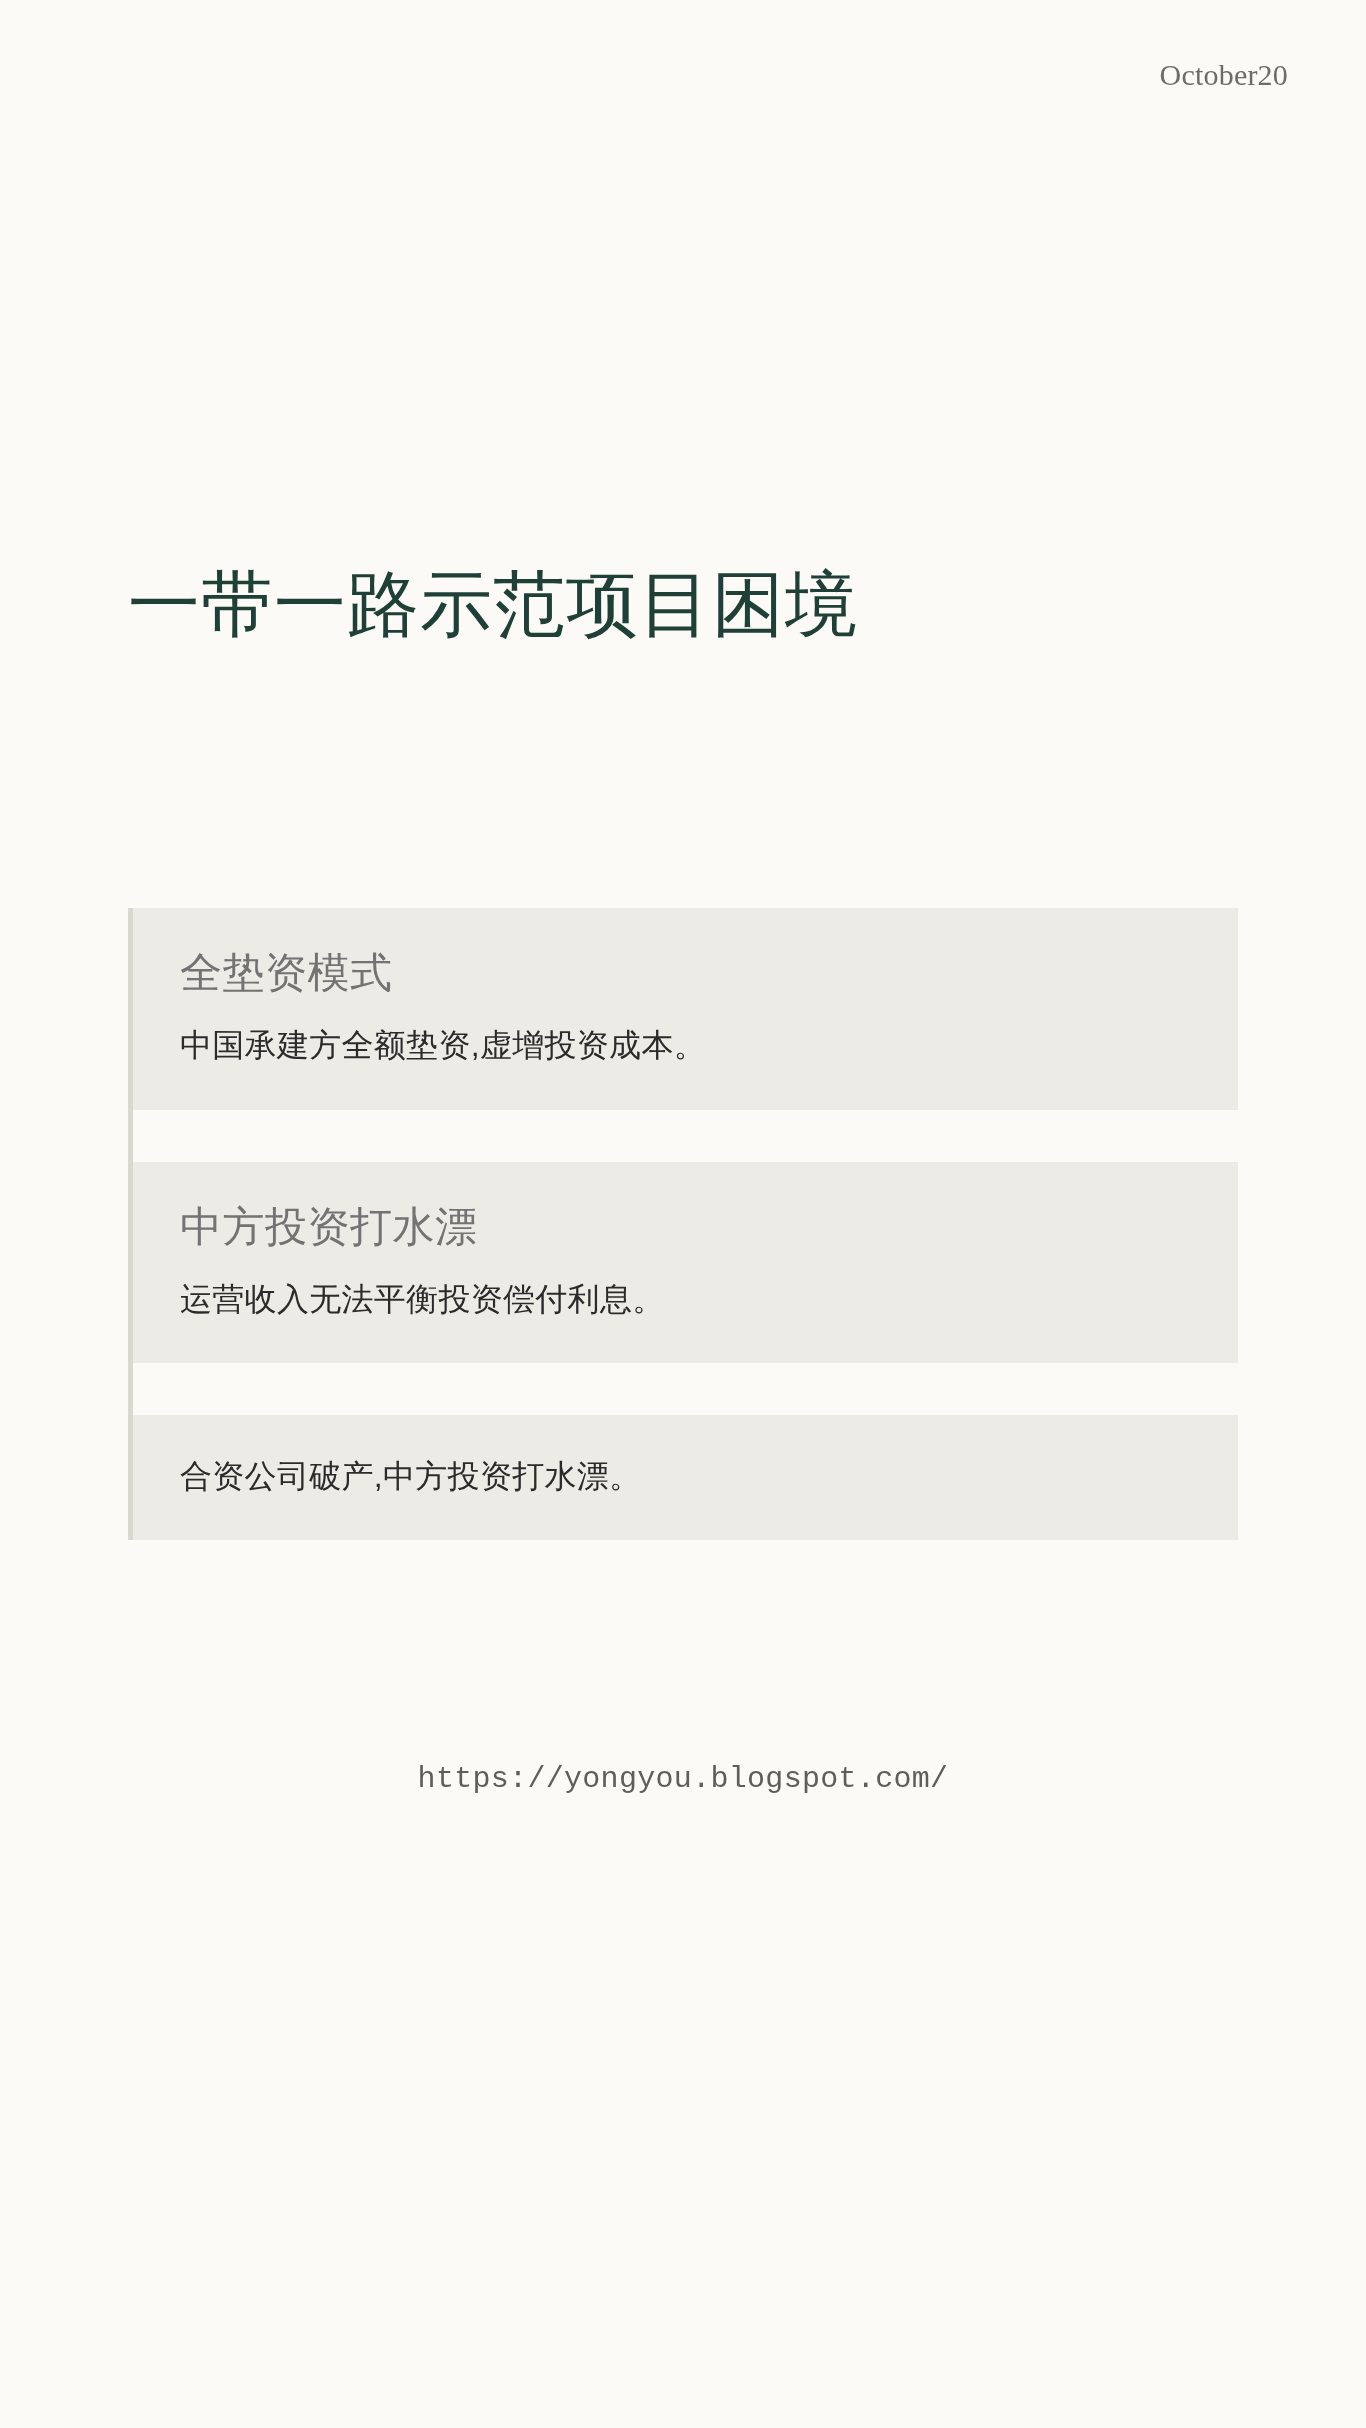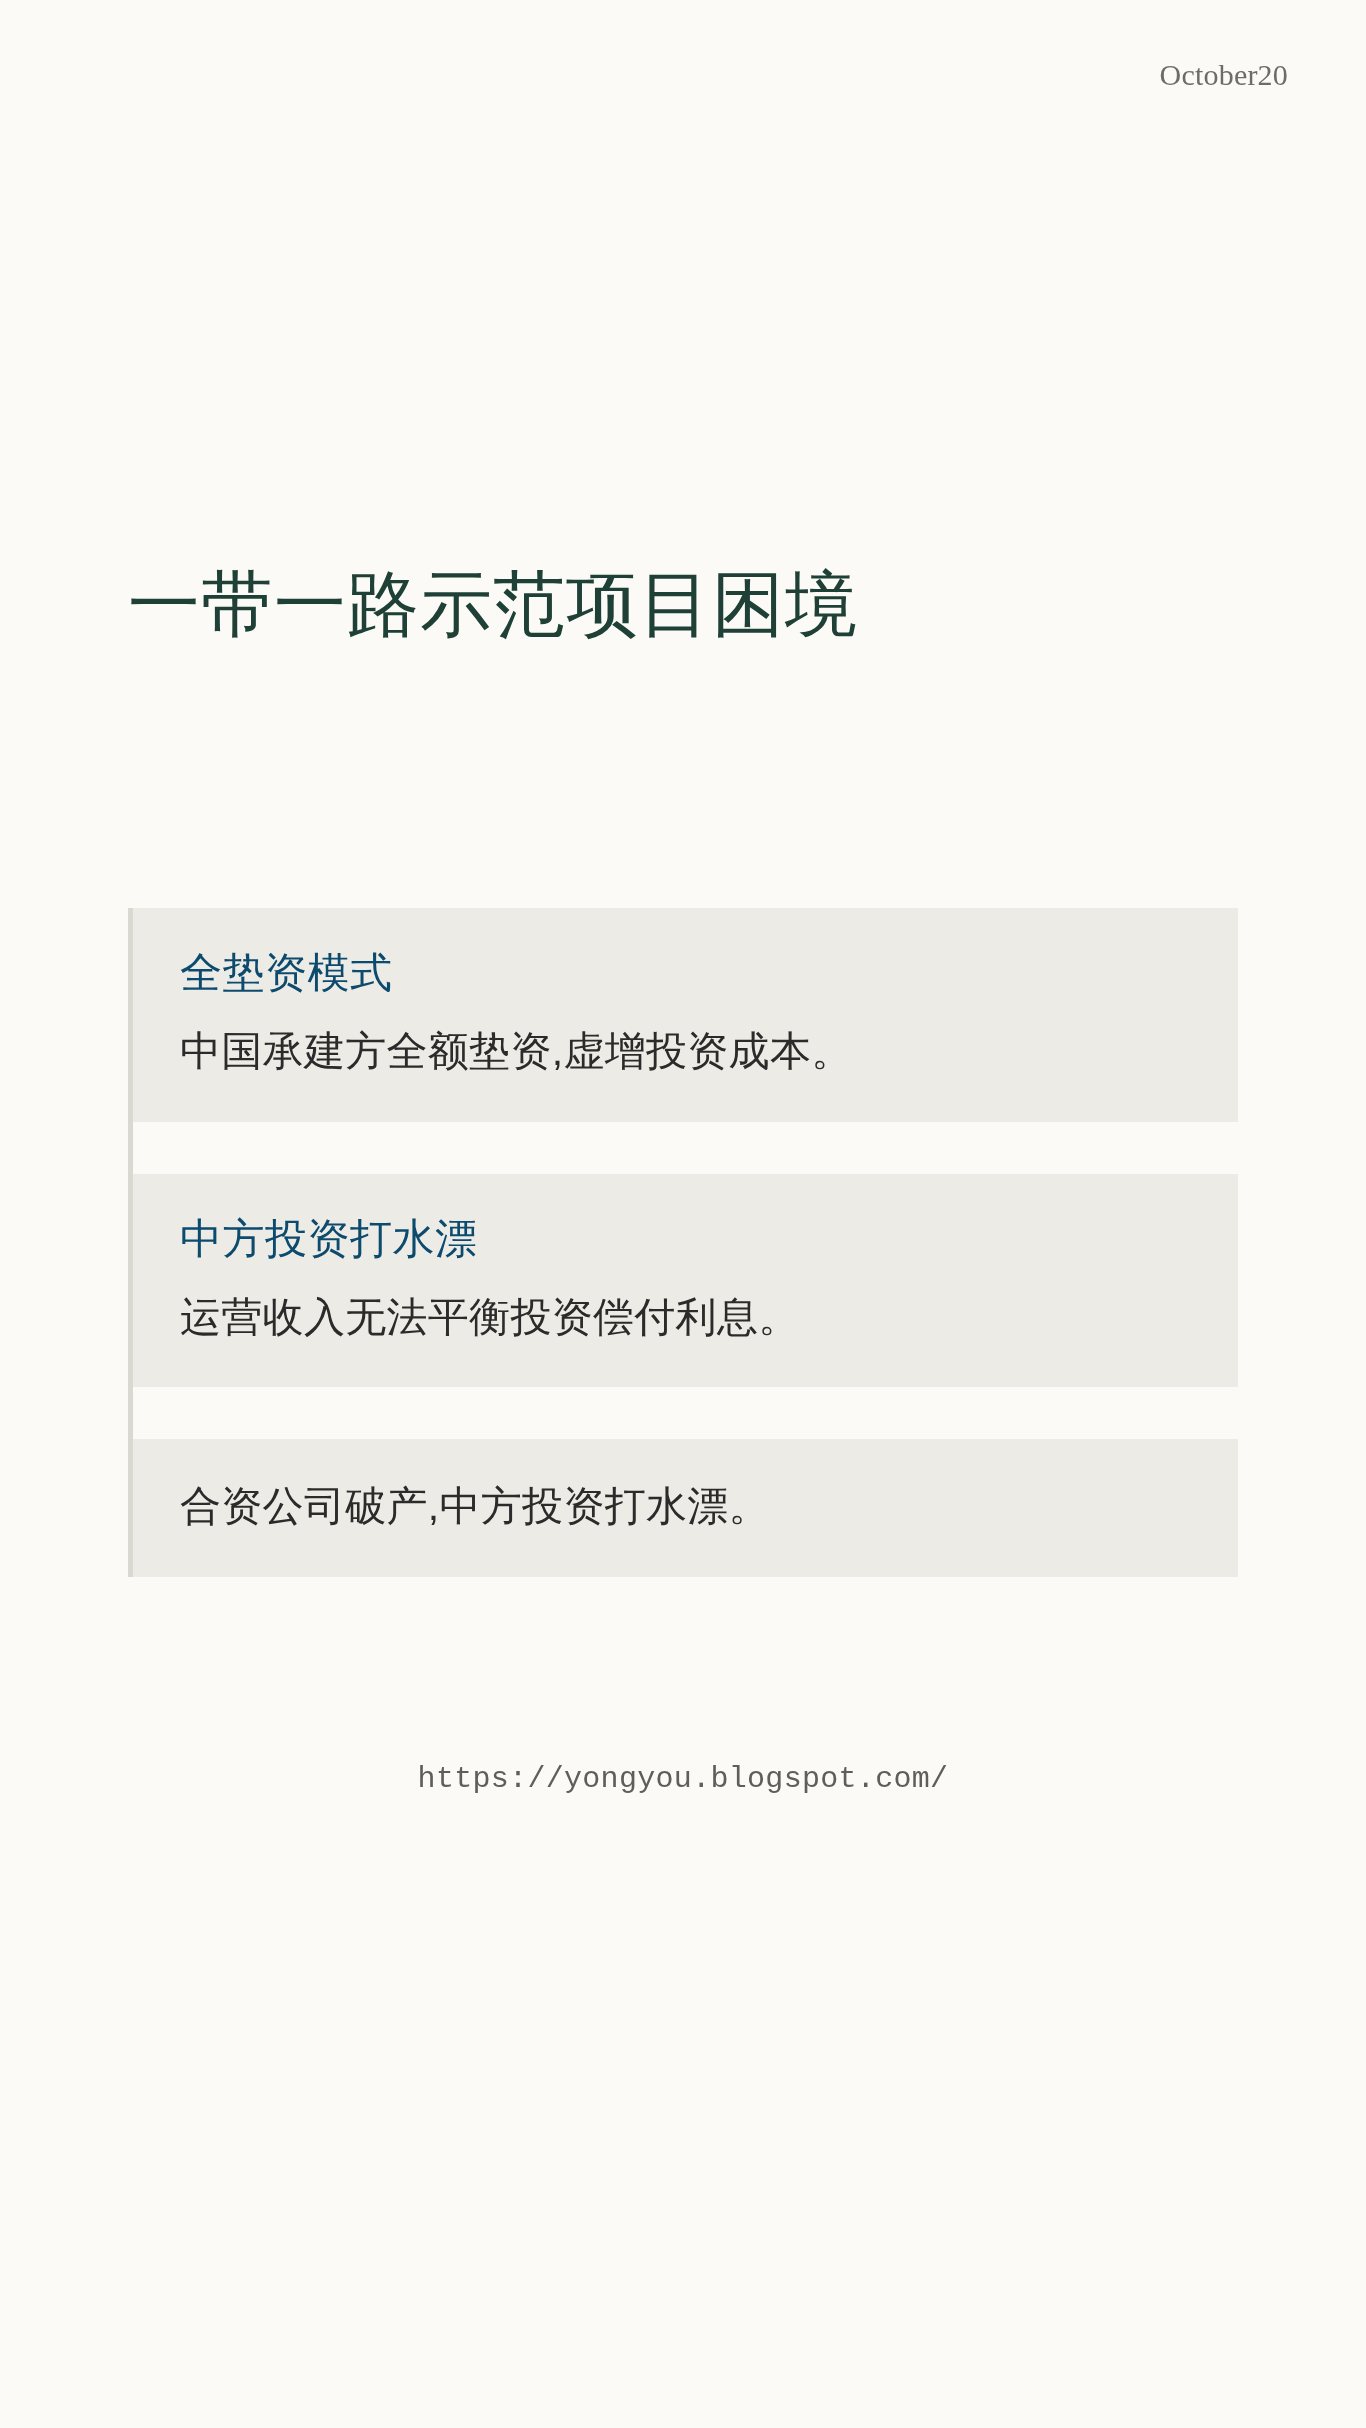--- a/index.html
+++ b/index.html
@@ -68,27 +68,27 @@
     position: absolute;
     left: 0;
     top: 0;
     bottom: 0;
     width: 5px;
     background: #d9d8d1;
   }
   .card-title {
     font-size: 42px;
     line-height: 1.2;
-    color: #0c4a6e;
+    color: #737373;
     font-weight: 400;
     margin: 0 0 26px 0;
     letter-spacing: 0.5px;
   }
   .card-body {
-    font-size: 41px;
+    font-size: 32px;
     line-height: 1.35;
     color: #2b2b2b;
     font-weight: 400;
     margin: 0;
     letter-spacing: 0.3px;
   }
 
   
   .stripe-gap {
     position: absolute;

